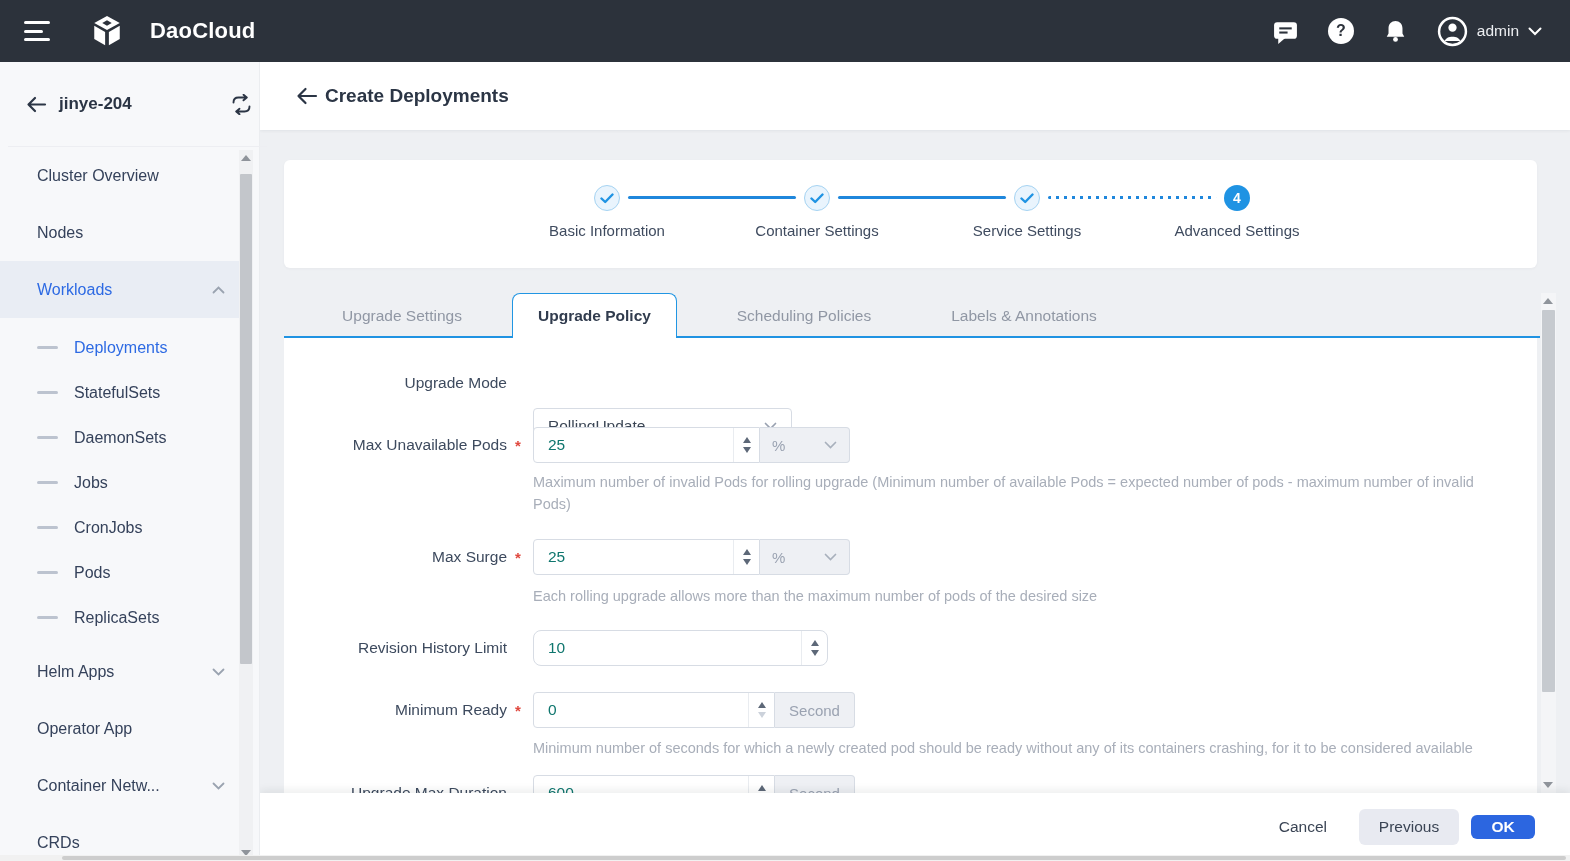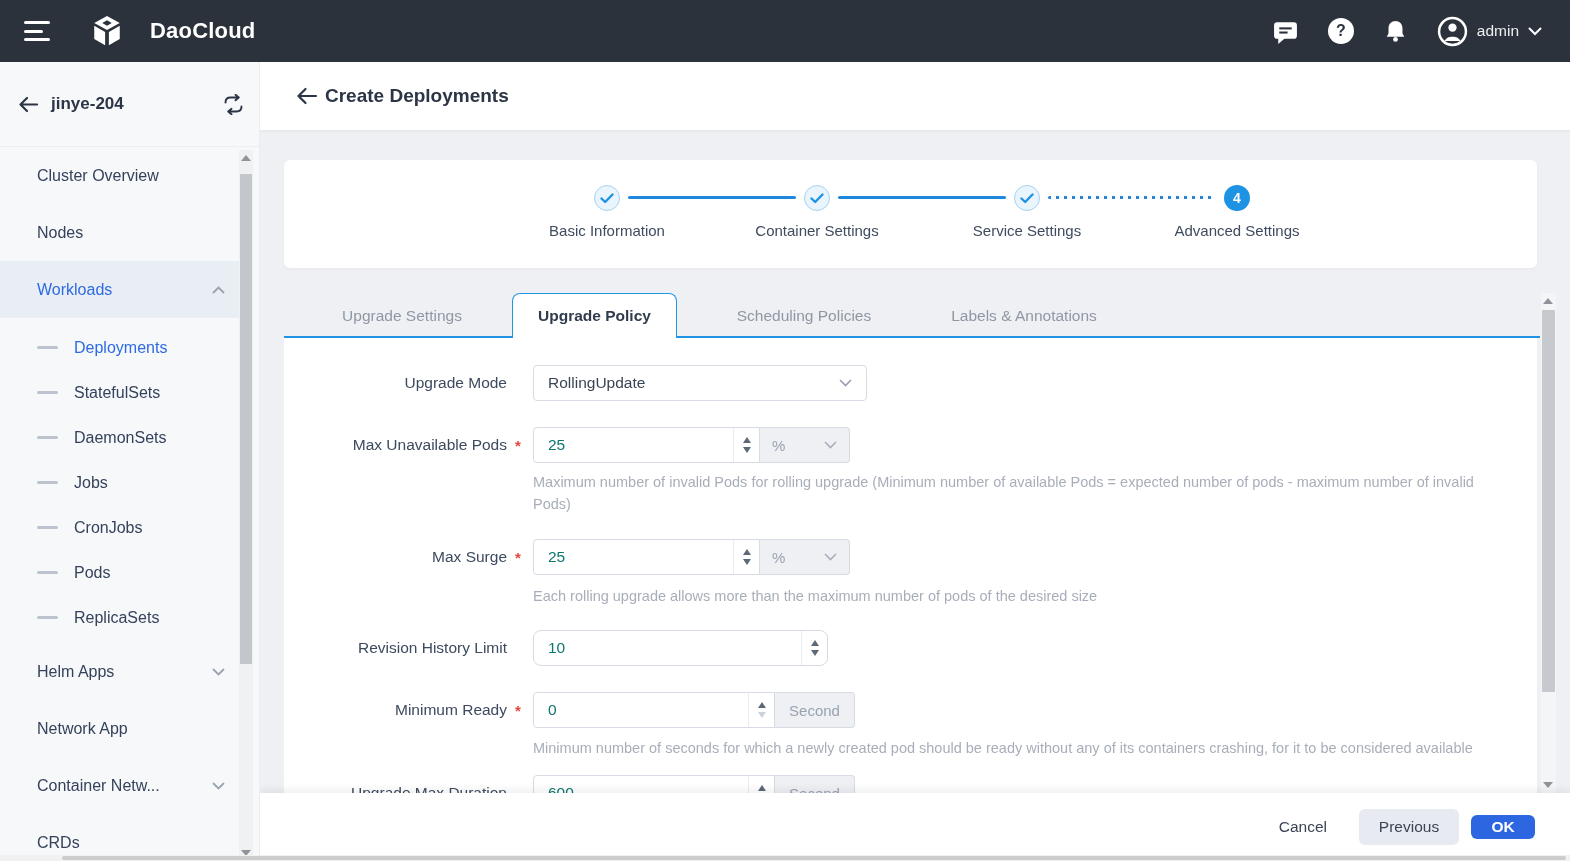--- a/index.html
+++ b/index.html
@@ -24,21 +24,21 @@
   .help-circle { width:26px; height:26px; border-radius:50%; background:#fff; color:#2c323b; font-weight:bold; font-size:16px; display:flex; align-items:center; justify-content:center; }
   .user-box { display:flex; align-items:center; gap:9px; cursor:pointer; }
   .user-name { color:#eceef1; font-size:15.5px; }
 
   
   .sidebar {
     position:absolute; left:0; top:62px; width:260px; bottom:0;
     background:#f7f8fa; z-index:40; border-right:1px solid #ebedf0;
   }
   .side-head {
-    position:absolute; left:0; top:0; width:100%; height:85px;
+    position:absolute; left:8px; top:0; width:100%; height:85px;
     display:flex; align-items:center; border-bottom:1px solid #edeef2;
   }
   .side-head .back { margin-left:18px; cursor:pointer; display:flex; }
   .cluster-name { margin-left:12px; font-size:17px; font-weight:600; color:#2b3545; }
   .swap { margin-left:auto; margin-right:14px; cursor:pointer; display:flex; }
   .side-menu { position:absolute; top:85px; left:0; right:20px; }
   .side-item {
     height:57px; display:flex; align-items:center; padding-left:37px; padding-right:14px;
     font-size:16px; color:#35425b; cursor:pointer;
   }
@@ -250,21 +250,21 @@
           <span>ReplicaSets</span>
         </div>
     </div>
     <div class="side-item">
       <span class="lbl">Helm Apps</span>
       <svg width="13" height="8" viewBox="0 0 13 8">
           <polyline points="1.5,1.5 6.5,6.5 11.5,1.5" fill="none" stroke="#9aa3b0" stroke-width="1.8" stroke-linecap="round"></polyline>
         </svg>
     </div>
     <div class="side-item">
-        <span class="lbl">Network App</span>
+        <span class="lbl">Operator App</span>
       </div>
     <div class="side-item">
       <span class="lbl">Container Netw...</span>
       <svg width="13" height="8" viewBox="0 0 13 8">
           <polyline points="1.5,1.5 6.5,6.5 11.5,1.5" fill="none" stroke="#9aa3b0" stroke-width="1.8" stroke-linecap="round"></polyline>
         </svg>
     </div>
     <div class="side-item">
         <span class="lbl">CRDs</span>
       </div>
@@ -326,21 +326,21 @@
     <div class="tab active" style="left:228px; width:165px;">Upgrade Policy</div>
     <div class="tab" style="left:420px; width:200px;">Scheduling Policies</div>
     <div class="tab" style="left:640px; width:200px;">Labels &amp; Annotations</div>
   </div>
 
   <div class="content">
 
     <div class="frow" style="top:27px;">
       <span class="flabel">Upgrade Mode</span>
       <div class="fctrl">
-        <div class="sel" style="width:334px;">
+        <div class="sel" style="width:259px;margin-top:43px;">
           <span>RollingUpdate</span>
           <span class="sel-chev">
               <svg width="13" height="8" viewBox="0 0 13 8">
                 <polyline points="1.5,1.5 6.5,6.5 11.5,1.5" fill="none" stroke="#98a1b0" stroke-width="1.7" stroke-linecap="round"></polyline>
               </svg>
             </span>
         </div>
       </div>
     </div>
 

